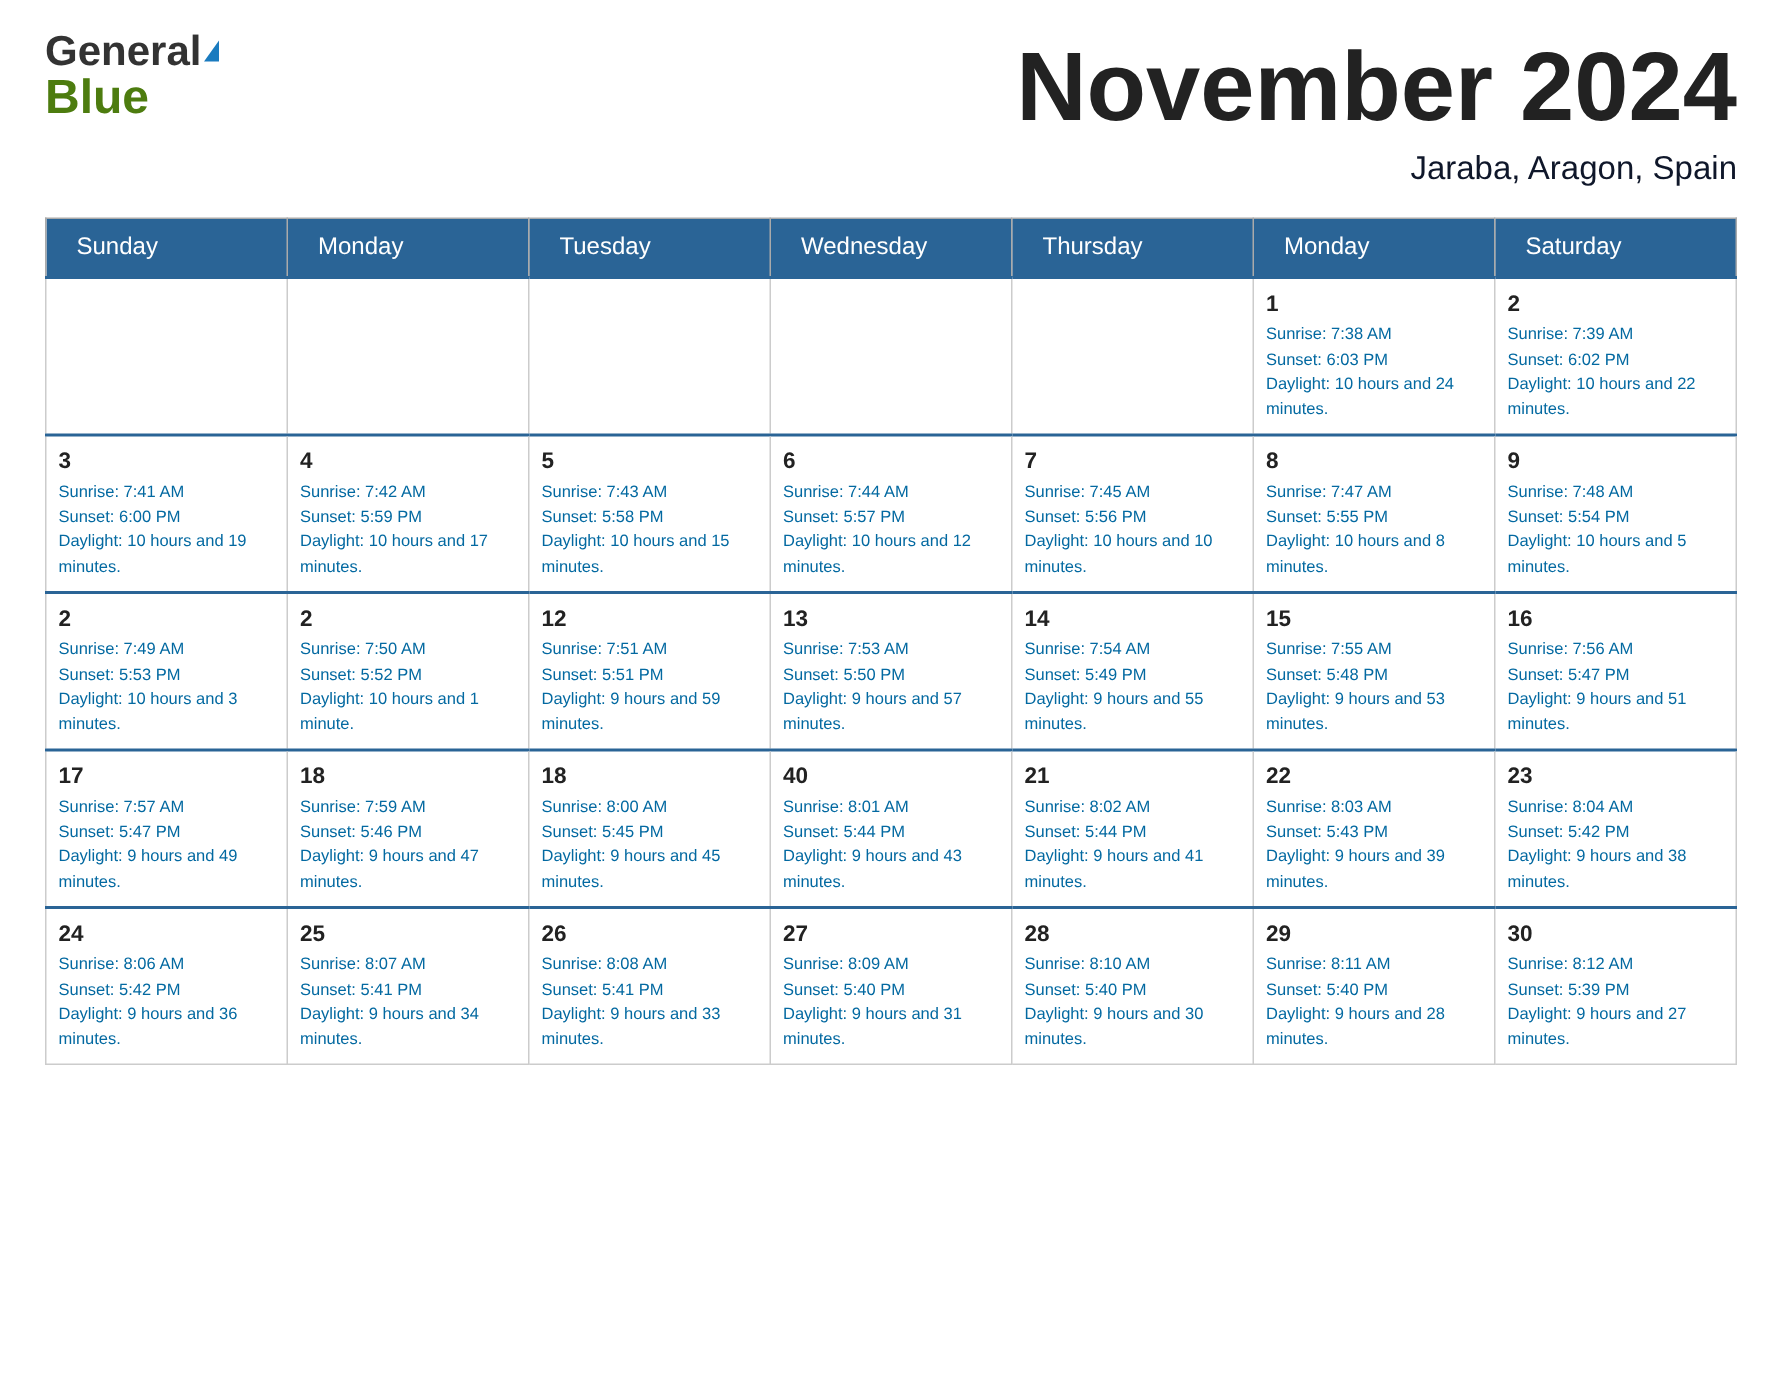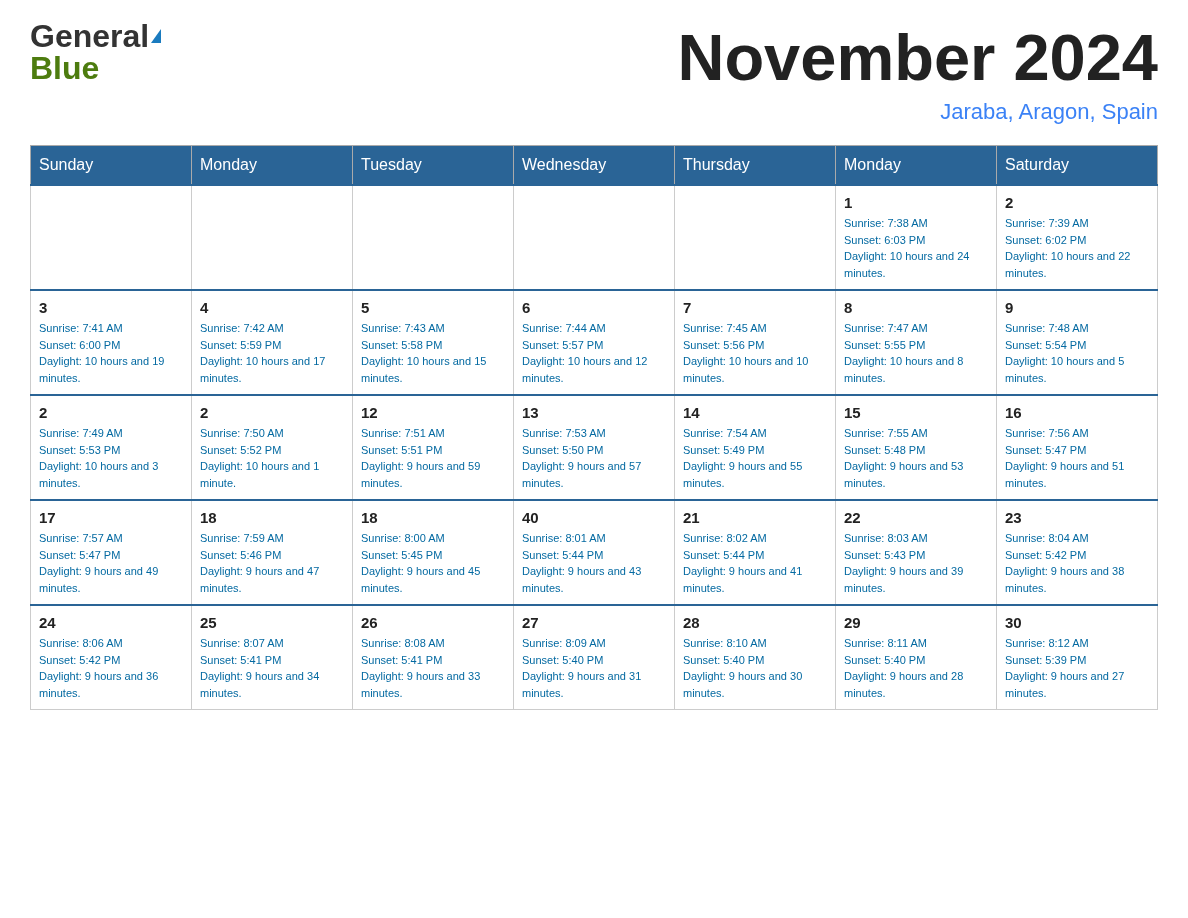--- a/index.html
+++ b/index.html
@@ -15,21 +15,21 @@
       justify-content: space-between;
       align-items: flex-start;
       margin-bottom: 20px;
     }
     .logo {
       display: flex;
       flex-direction: column;
       align-items: flex-start;
     }
     .logo-general {
-      font-size: 32px;
+      font-size: 28px;
       font-weight: bold;
       color: #333;
       line-height: 1;
     }
     .logo-blue {
       font-size: 32px;
       font-weight: bold;
       color: #4d7c0f;
       line-height: 1;
     }
@@ -45,32 +45,32 @@
     .title-section {
       text-align: right;
     }
     .main-title {
       font-size: 65px;
       font-weight: bold;
       color: #222;
     }
     .subtitle {
       font-size: 22px;
-      color: #3b82f6;
+      color: #0f172a;
       margin-top: 4px;
     }
     .calendar {
       width: 100%;
       border-collapse: collapse;
       border: 1px solid #aaa;
     }
     .calendar th {
       background-color: #2a6496;
       color: #fff;
-      padding: 10px 8px;
+      padding: 10px 20px;
       font-size: 16px;
       font-weight: normal;
       border: 1px solid #aaa;
       text-align: left;
     }
     .calendar td {
       vertical-align: top;
       padding: 8px;
       border: 1px solid #ccc;
       width: calc(100% / 7);

